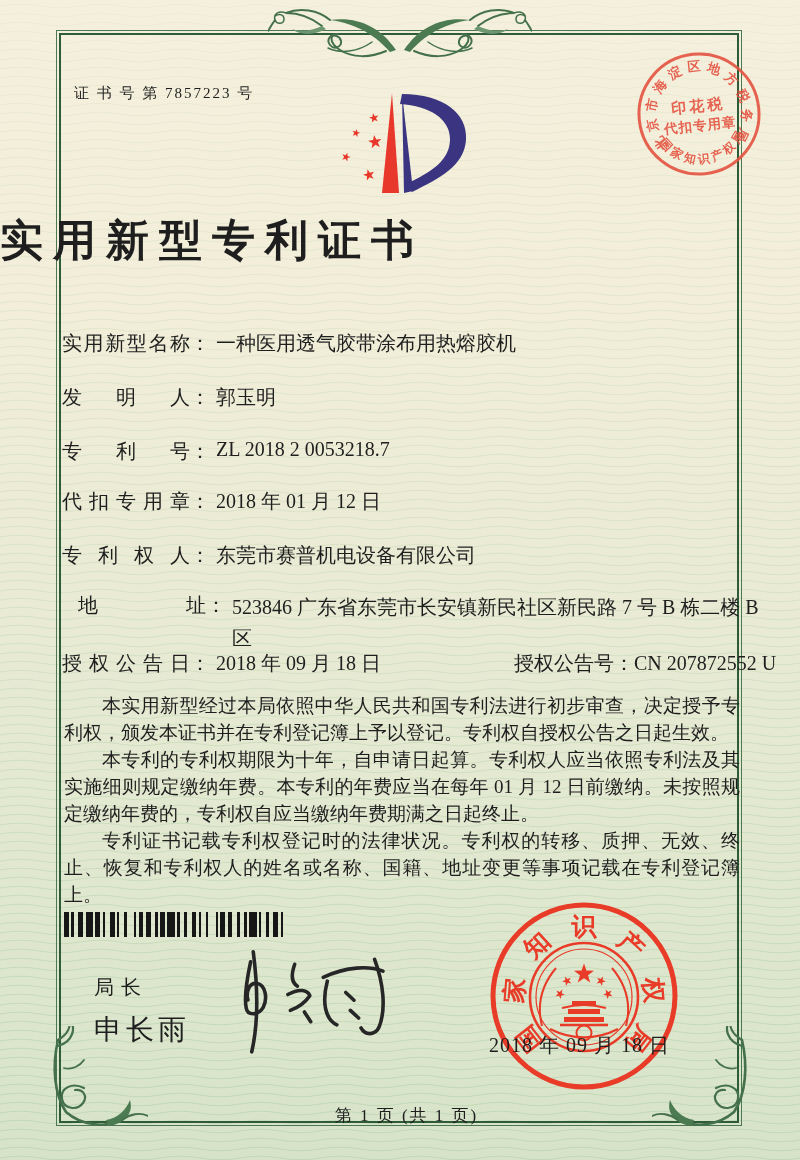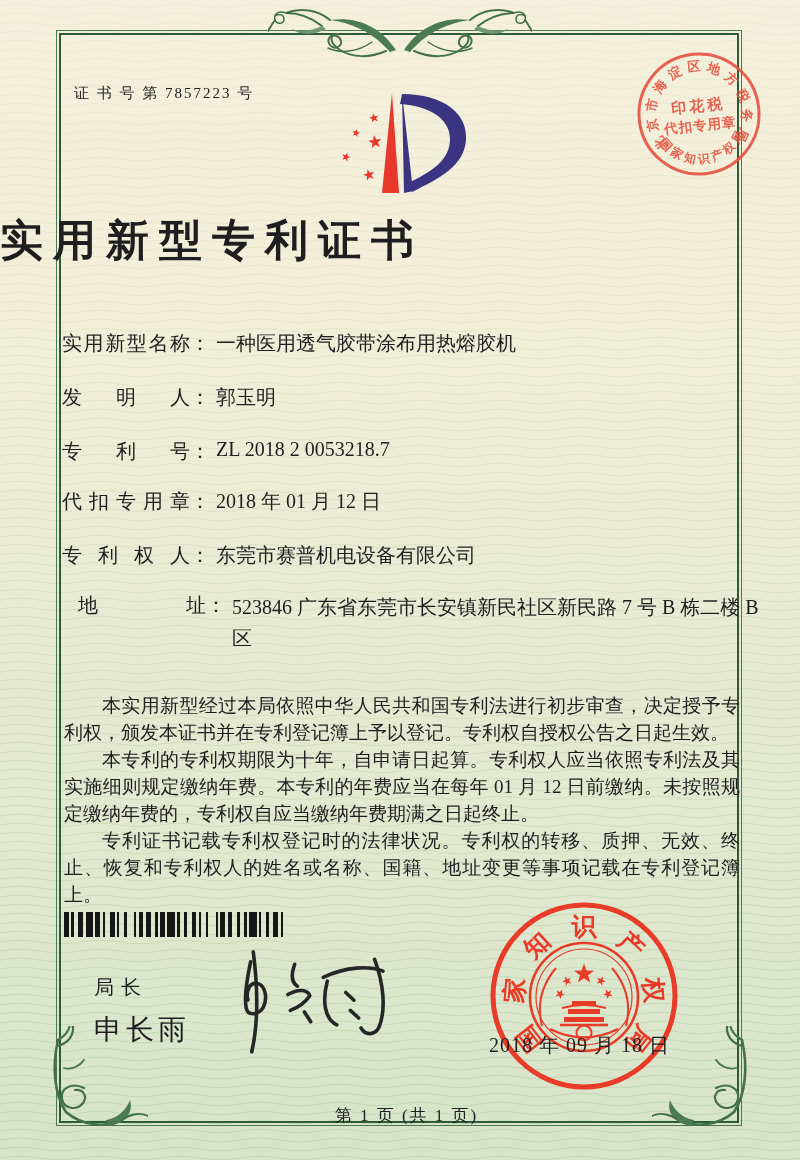--- a/index.html
+++ b/index.html
@@ -276,20 +276,26 @@
   <div class="field" style="top:488px">
     <span class="lab">代扣专用章</span><span class="col">：</span><span class="val">2018 年 01 月 12 日</span>
   </div>
   <div class="field" style="top:542px">
     <span class="lab">专利权人</span><span class="col">：</span><span class="val">东莞市赛普机电设备有限公司</span>
   </div>
   <div class="field addr" style="top:592px">
     <span class="lab">地址</span><span class="col">：</span><span class="val">523846 广东省东莞市长安镇新民社区新民路 7 号 B 栋二楼 B 区</span>
   </div>
 
+  <div class="field" style="top:650px">
+    <span class="lab">授权公告日</span><span class="col">：</span><span class="val">2018 年 09 月 18 日</span>
+    <span class="grant-right">
+      <span>授权公告号</span><span>：</span><span>CN 207872552 U</span>
+    </span>
+  </div>
 
   <div class="paras">
     <p>本实用新型经过本局依照中华人民共和国专利法进行初步审查，决定授予专利权，颁发本证书并在专利登记簿上予以登记。专利权自授权公告之日起生效。</p>
     <p>本专利的专利权期限为十年，自申请日起算。专利权人应当依照专利法及其实施细则规定缴纳年费。本专利的年费应当在每年 01 月 12 日前缴纳。未按照规定缴纳年费的，专利权自应当缴纳年费期满之日起终止。</p>
     <p>专利证书记载专利权登记时的法律状况。专利权的转移、质押、无效、终止、恢复和专利权人的姓名或名称、国籍、地址变更等事项记载在专利登记簿上。</p>
   </div>
 
   <div class="barcode" id="barcode">
       <span style="width: 4.8172px; background: rgb(22, 22, 22);"></span>
       <span style="width: 2.4086px; background: transparent;"></span>

